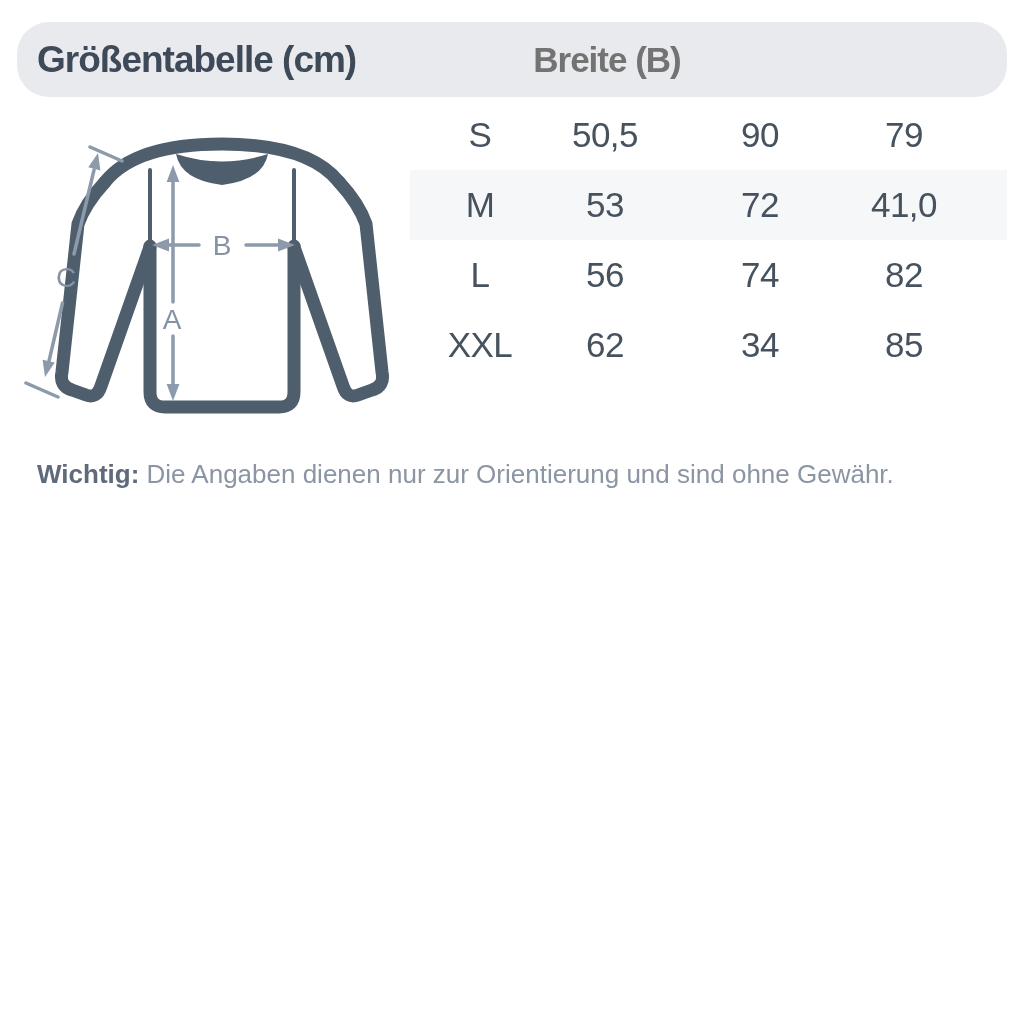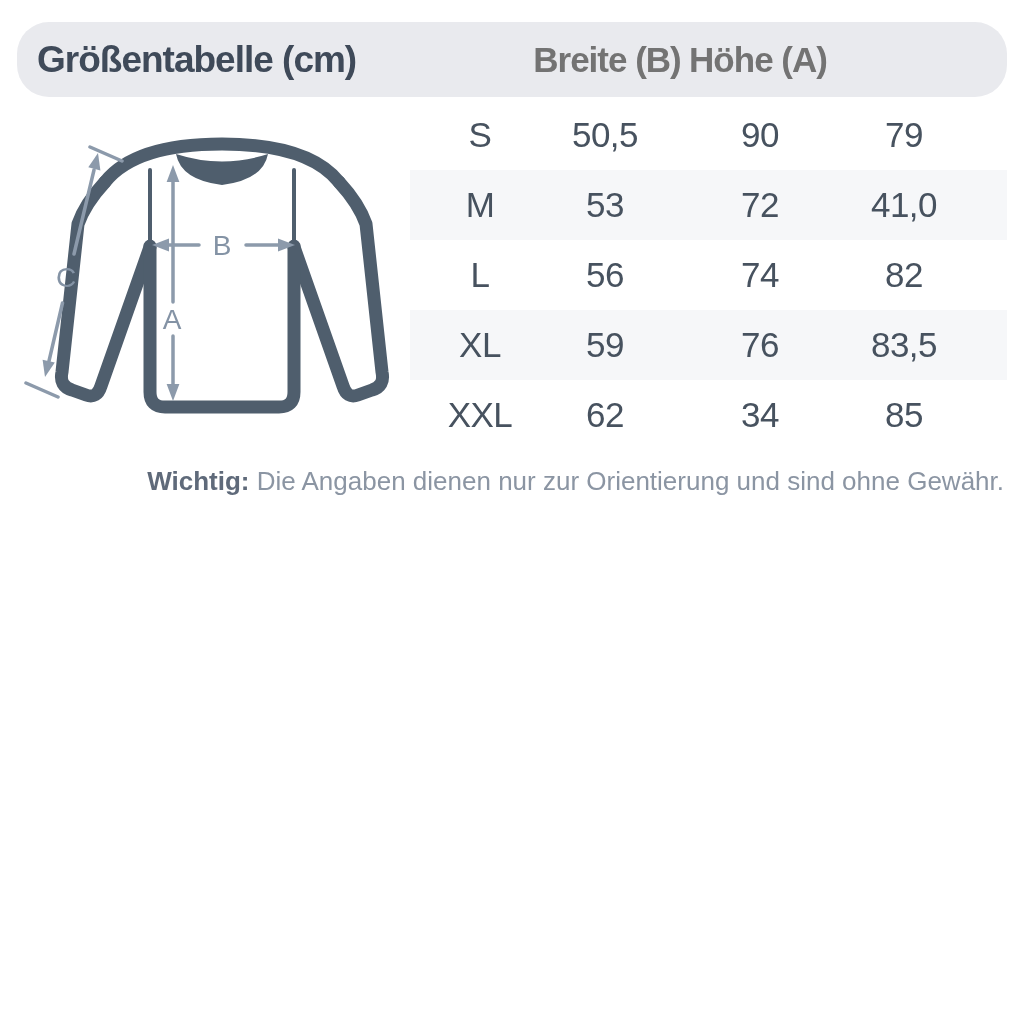--- a/index.html
+++ b/index.html
@@ -39,59 +39,52 @@
   .cell.size{left:480px}
   .cell.v1{left:605px}
   .cell.v2{left:760px}
   .cell.v3{left:904px}
   
   .diagram{position:absolute;left:20px;top:125px;}
   .diagram text{font-family:"Liberation Sans", sans-serif;}
   
   .note{
     position:absolute;left:37px;top:456px;width:960px;
-    font-size:26px;line-height:37px;color:#8b95a3;margin:7px;text-align:right;
+    font-size:26px;line-height:37px;color:#8b95a3;margin:0;
   }
   .note strong{color:#5f6a7a;font-weight:bold;}
 </style>
 </head>
 <body>
 
 <div class="canvas">
 
   <div class="header-bar">
     <span class="title">Größentabelle (cm)</span>
     <span class="hcol c1">Breite (B)</span>
-    <span class="hcol c2">Höhe (A)</span>
   </div>
 
   <div class="rows">
     <div class="row">
       <span class="cell size">S</span>
       <span class="cell v1">50,5</span>
       <span class="cell v2">90</span>
       <span class="cell v3">79</span>
     </div>
     <div class="row striped">
       <span class="cell size">M</span>
       <span class="cell v1">53</span>
       <span class="cell v2">72</span>
       <span class="cell v3">41,0</span>
     </div>
     <div class="row">
       <span class="cell size">L</span>
       <span class="cell v1">56</span>
       <span class="cell v2">74</span>
       <span class="cell v3">82</span>
-    </div>
-    <div class="row striped">
-      <span class="cell size">XL</span>
-      <span class="cell v1">59</span>
-      <span class="cell v2">76</span>
-      <span class="cell v3">83,5</span>
     </div>
     <div class="row">
       <span class="cell size">XXL</span>
       <span class="cell v1">62</span>
       <span class="cell v2">34</span>
       <span class="cell v3">85</span>
     </div>
   </div>
 
   <svg class="diagram" viewBox="0 0 400 330" width="400" height="330">

